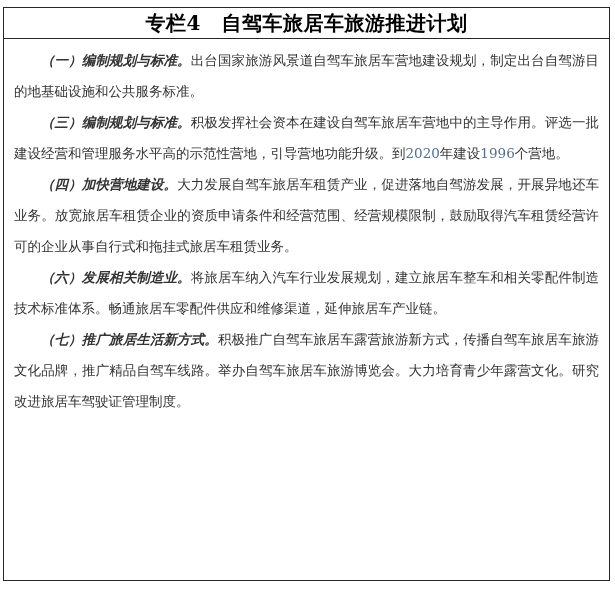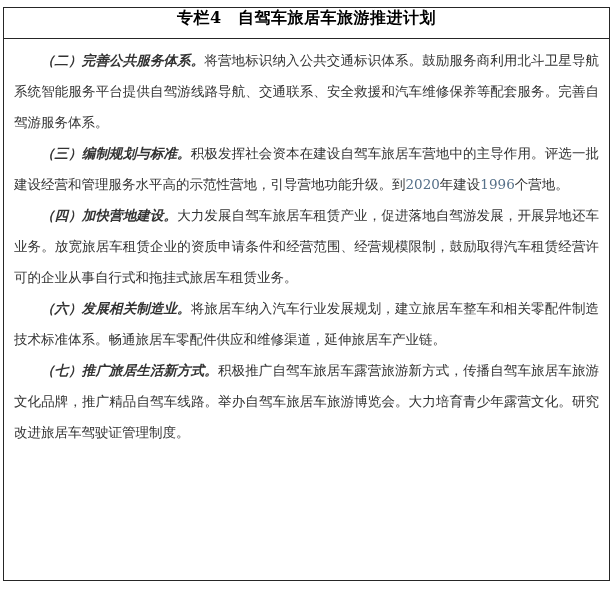--- a/index.html
+++ b/index.html
@@ -20,23 +20,23 @@
     box-sizing: border-box;
     border: 1px solid var(--border-color, #262626);
     background: #ffffff;
     overflow: hidden;
   }
   .title-row {
     height: 31px;
     box-sizing: border-box;
     border-bottom: 1px solid var(--border-color, #262626);
     display: flex;
-    align-items: flex-start;
+    align-items: center;
     justify-content: center;
-    font-size: 16px;
+    font-size: 20px;
     font-weight: bold;
     letter-spacing: 0.5px;
     color: var(--title-color, #000000);
     white-space: pre;
   }
   .box-body {
     padding: 6px 10px 8px 10px;
     font-size: 13.5px;
     line-height: 31px;
     color: var(--body-color, #333333);
@@ -61,19 +61,19 @@
   }
 </style>
 </head>
 <body style="background: rgb(255, 255, 255);">
 
 <div class="frame">
   <div class="title-row">
     <span class="wrapnum">专栏<span class="num">4</span>　自驾车旅居车旅游推进计划</span>
   </div>
   <div class="box-body">
-    <p class="para"><span class="lead">（二）完善公共服务体系。</span><span class="rest wrapnum">将营地标识纳入公共交通标识体系。鼓励服务商利用北斗卫星导航系统智能服务平台提供自驾游线路导航、交通联系、安全救援和汽车维修保养等配套服务。完善自驾游服务体系。</span></p>
+    <p class="para"><span class="lead">（一）编制规划与标准。</span><span class="rest wrapnum">出台国家旅游风景道自驾车旅居车营地建设规划，制定出台自驾游目的地基础设施和公共服务标准。</span></p>
     <p class="para"><span class="lead">（三）编制规划与标准。</span><span class="rest wrapnum">积极发挥社会资本在建设自驾车旅居车营地中的主导作用。评选一批建设经营和管理服务水平高的示范性营地，引导营地功能升级。到<span class="num">2020</span>年建设<span class="num">1996</span>个营地。</span></p>
     <p class="para"><span class="lead">（四）加快营地建设。</span><span class="rest wrapnum">大力发展自驾车旅居车租赁产业，促进落地自驾游发展，开展异地还车业务。放宽旅居车租赁企业的资质申请条件和经营范围、经营规模限制，鼓励取得汽车租赁经营许可的企业从事自行式和拖挂式旅居车租赁业务。</span></p>
     <p class="para"><span class="lead">（六）发展相关制造业。</span><span class="rest wrapnum">将旅居车纳入汽车行业发展规划，建立旅居车整车和相关零配件制造技术标准体系。畅通旅居车零配件供应和维修渠道，延伸旅居车产业链。</span></p>
     <p class="para"><span class="lead">（七）推广旅居生活新方式。</span><span class="rest wrapnum">积极推广自驾车旅居车露营旅游新方式，传播自驾车旅居车旅游文化品牌，推广精品自驾车线路。举办自驾车旅居车旅游博览会。大力培育青少年露营文化。研究改进旅居车驾驶证管理制度。</span></p>
   </div>
 </div>
 
 </body></html>

